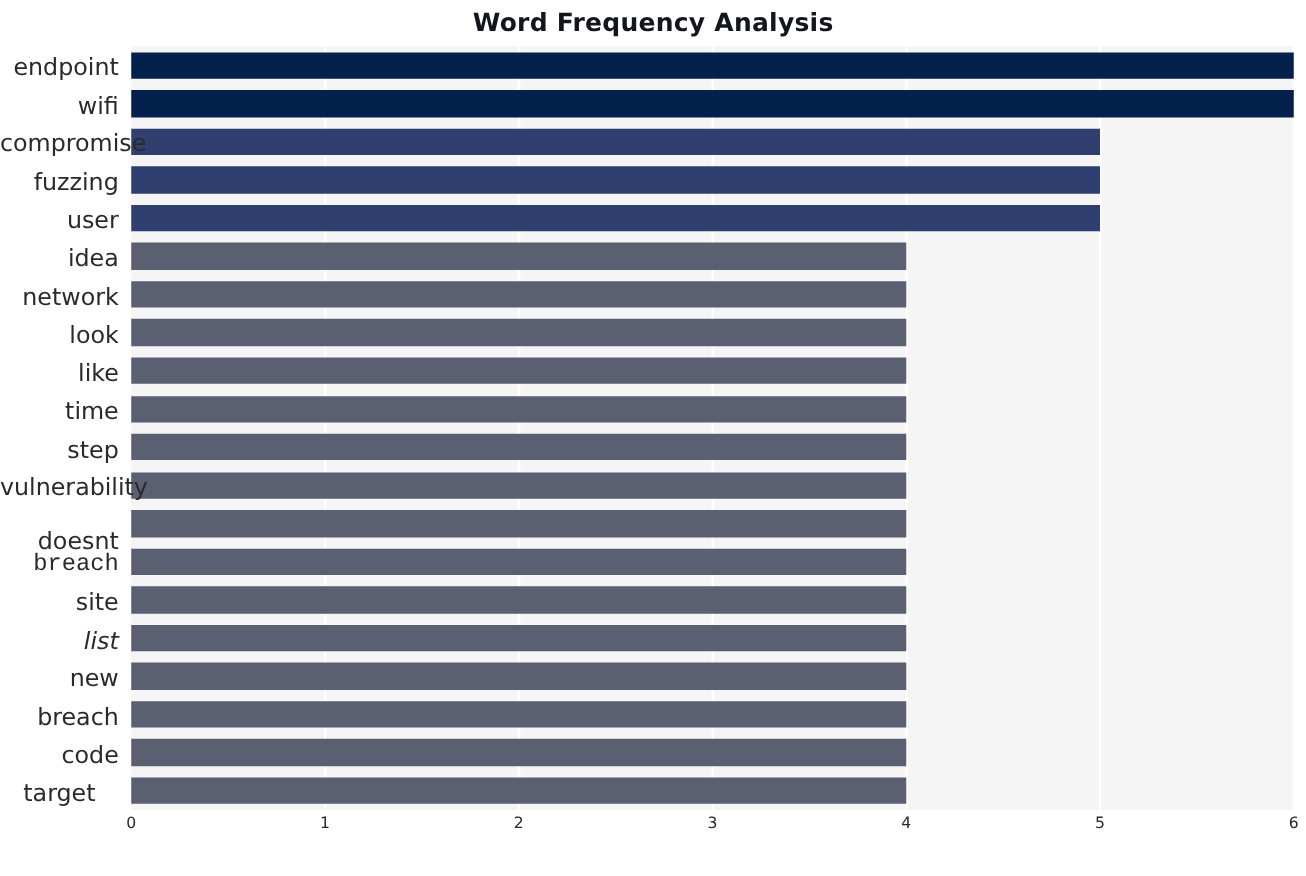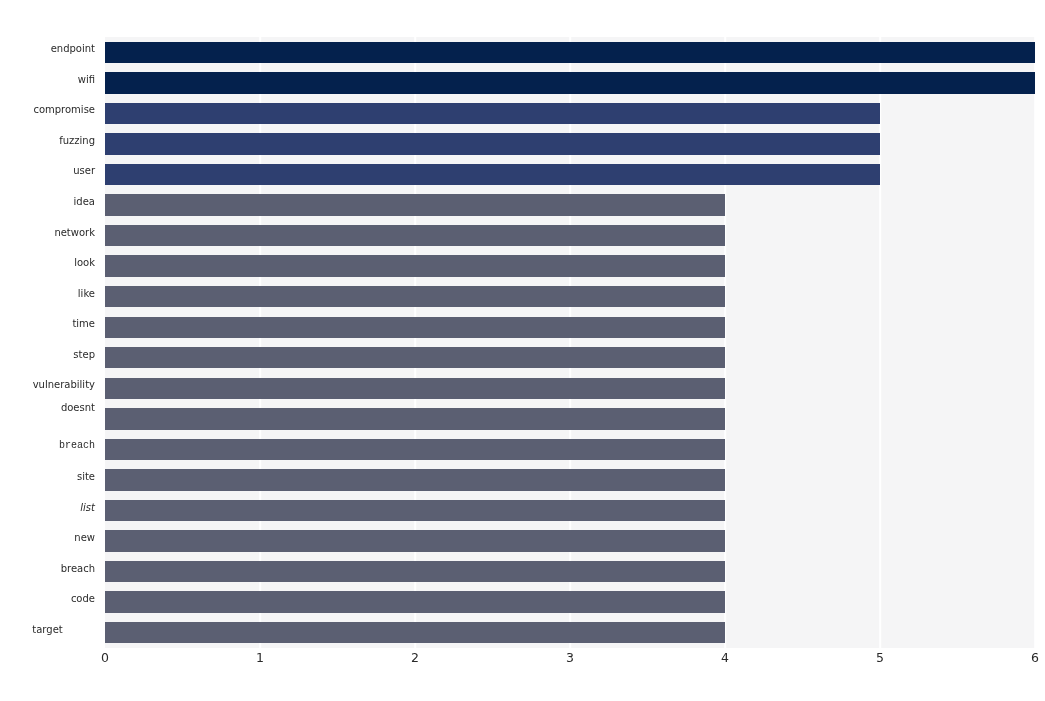--- a/index.html
+++ b/index.html
@@ -87,21 +87,21 @@
     left: 0;
     top: 37px;
     width: 100px;
     height: 611px;
   }
   .ylabel {
     position: absolute;
     right: 0;
     width: 100px;
     text-align: right;
-    font-size: 10px;
+    font-size: 19px;
     color: #2a2a2a;
     white-space: nowrap;
     padding-right: 5px;
     box-sizing: border-box;
   }
 
   
   .xticks {
     position: absolute;
     left: 105px;
@@ -125,20 +125,21 @@
     text-align: center;
     font-size: 13.5px;
     color: #1d1d1d;
   }
 </style>
 </head>
 <body>
 
 <div class="figure">
 
+  <div class="chart-title">Word Frequency Analysis</div>
 
   <div class="plot-area">
     <div class="gridlines" id="gridlines">
         <div class="gridline-v" style="left: 155px;"></div>
         <div class="gridline-v" style="left: 310px;"></div>
         <div class="gridline-v" style="left: 465px;"></div>
         <div class="gridline-v" style="left: 620px;"></div>
         <div class="gridline-v" style="left: 775px;"></div>
         <div class="gridline-v" style="left: 930px;"></div>
       </div>
@@ -212,21 +213,21 @@
       <div class="ylabel" style="top: 67.375px;">compromise</div>
       <div class="ylabel" style="top: 97.925px;">fuzzing</div>
       <div class="ylabel" style="top: 128.475px;">user</div>
       <div class="ylabel" style="top: 159.025px;">idea</div>
       <div class="ylabel" style="top: 189.575px;">network</div>
       <div class="ylabel" style="top: 220.125px;">look</div>
       <div class="ylabel" style="top: 250.675px;">like</div>
       <div class="ylabel" style="top: 281.225px;">time</div>
       <div class="ylabel" style="top: 311.775px;">step</div>
       <div class="ylabel" style="top: 342.325px;">vulnerability</div>
-      <div class="ylabel" style="top: 365px; margin-left: 24px;">doesnt</div>
+      <div class="ylabel" style="top: 385px; margin-left: 24px;">doesnt</div>
       <div class="ylabel" style="top: 403.425px; font-family: Liberation Mono, monospace;">breach</div>
       <div class="ylabel" style="top: 433.975px;">site</div>
       <div class="ylabel" style="top: 464.525px; font-style: italic;">list</div>
       <div class="ylabel" style="top: 495.075px;">new</div>
       <div class="ylabel" style="top: 525.625px;">breach</div>
       <div class="ylabel" style="top: 556.175px;">code</div>
       <div class="ylabel" style="top: 586.725px; text-align: center;">target</div>
     </div>
 
   <div class="xticks" id="xticks">

